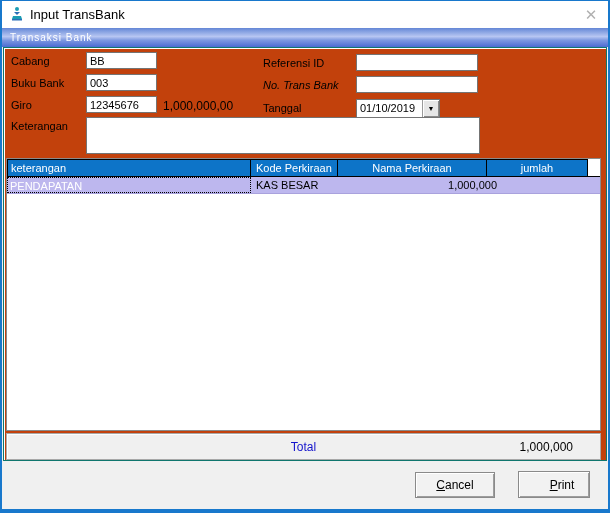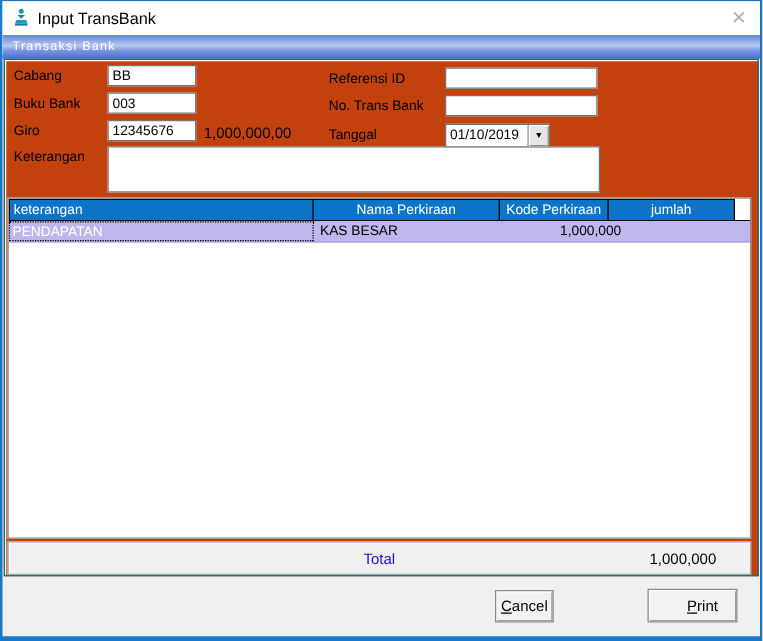--- a/index.html
+++ b/index.html
@@ -181,53 +181,53 @@
     <span class="lbl" style="left:7px; top:51px;">Giro</span>
     <input class="edit" style="left: 82px; top: 48px; width: 71px;" value="12345676">
     <span class="static-amount" style="left:159px; top:51px;">1,000,000,00</span>
 
     <span class="lbl" style="left:7px; top:72px;">Keterangan</span>
     <textarea class="memo" style="left: 82px; top: 69px; width: 394px; height: 37px;"></textarea>
 
     <span class="lbl" style="left:259px; top:9px;">Referensi ID</span>
     <input class="edit" style="left: 352px; top: 6px; width: 122px;" value="">
 
-    <span class="lbl" style="left:259px; top:31px;">No. Trans Bank</span>
+    <span class="lbl" style="left:259px; top:31px;font-style:italic;">No. Trans Bank</span>
     <input class="edit" style="left: 352px; top: 28px; width: 122px;" value="">
 
     <span class="lbl" style="left:259px; top:54px;">Tanggal</span>
     <div class="combo" style="left:352px; top:51px; width:84px;">
       <span class="combo-value">01/10/2019</span>
       <span class="combo-btn">▼</span>
     </div>
 
     <div class="grid">
       <div class="grid-header">
         <div class="gh-cell c0">keterangan</div>
+        <div class="gh-cell c1">Kode Perkiraan</div>
         <div class="gh-cell c2">Nama Perkiraan</div>
-        <div class="gh-cell c1">Kode Perkiraan</div>
         <div class="gh-cell c3">jumlah</div>
         <div class="gh-filler"></div>
       </div>
       <div class="grid-row">
         <div class="gr-cell r0">PENDAPATAN</div>
         <div class="gr-cell r2">KAS BESAR</div>
         <div class="gr-cell r3">1,000,000</div>
       </div>
     </div>
 
     <div class="total-bar">
       <span class="total-label">Total</span>
       <span class="total-value">1,000,000</span>
     </div>
   </div>
 
   <button class="btn" style="left:336px; top:471px; width:71px;margin-top:41px;">
     <span>Save</span>
   </button>
-  <button class="btn" style="left:394px; top:471px; width:47px;">
+  <button class="btn" style="left:413px; top:471px; width:80px;">
     <span>Cancel</span>
   </button>
   <button class="btn" style="left:516px; top:470px; width:72px; height:27px;padding-left:16px;">
     <span>Print</span>
   </button>
 
 </div>
 
 </body></html>

